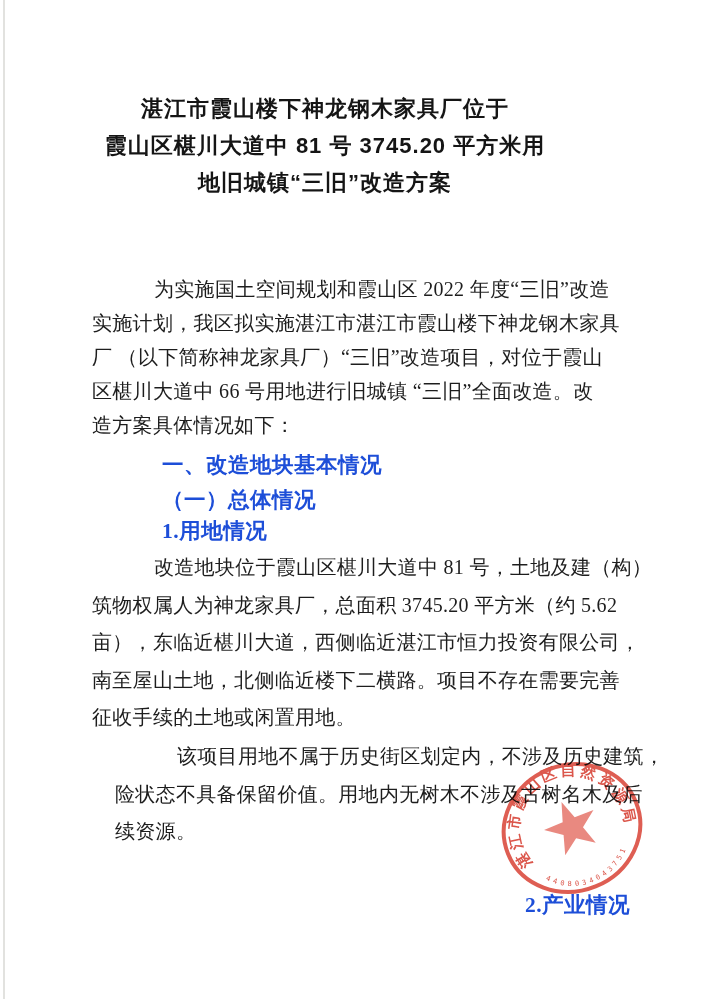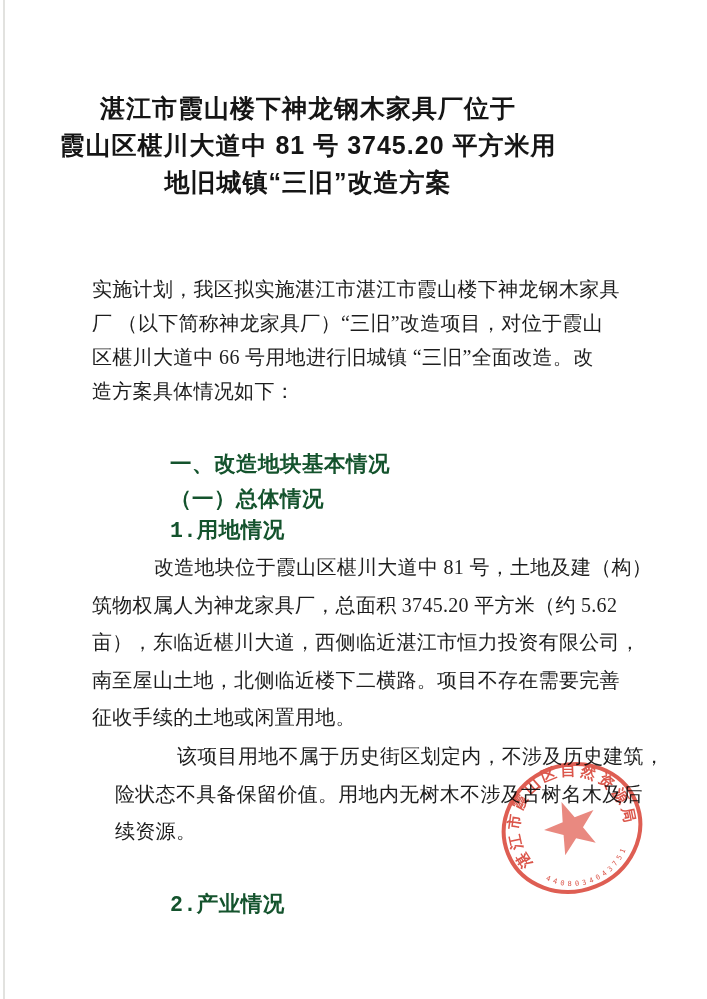--- a/index.html
+++ b/index.html
@@ -2,36 +2,36 @@
 <html><head>
 <meta charset="utf-8">
 <style>
   html,body{margin:0;padding:0;background:#ffffff;}
   .page{
     position:relative;width:707px;height:999px;background:#ffffff;overflow:hidden;
     font-family:"Liberation Serif","DejaVu Serif",serif;color:#1d1d1d;
   }
   .scan-line{position:absolute;left:3px;top:0;width:2px;height:100%;background:#e2e2df;}
   .title{
-    position:absolute;top:90px;left:0;width:616px;text-align:center;
+    position:absolute;top:90px;left:17px;width:616px;text-align:center;
     font-family:"Liberation Sans","DejaVu Sans",sans-serif;
-    font-weight:700;font-size:25px;line-height:37px;letter-spacing:1px;color:#151515;
+    font-weight:700;font-size:22px;line-height:37px;letter-spacing:1px;color:#151515;
   }
   .block{position:absolute;left:92px;width:530px;font-size:20px;letter-spacing:0.3px;}
   .line{white-space:pre;}
   .p1{top:272px;line-height:34px;}
   .p2{top:549px;line-height:37.5px;}
   .p3{top:738px;line-height:37.5px;margin-left:23px;}
   .indent{text-indent:62px;}
   .heading{
-    position:absolute;left:108px;width:530px;padding-left:62px;box-sizing:border-box;
-    font-family:Liberation Mono, monospace;
-    font-weight:700;font-size:21.5px;line-height:30px;letter-spacing:0.5px;color:#14532d;
+    position:absolute;left:100px;width:530px;padding-left:62px;box-sizing:border-box;
+    font-family:Liberation Serif, serif;
+    font-weight:700;font-size:21.5px;line-height:30px;letter-spacing:0.5px;color:#1d4ed8;
   }
-  .h1{top:450px;} .h2{top:485px;} .h3{top:516px;} .h4{top:890px;}
+  .h1{top:450px;} .h2{top:485px;} .h3{top:516px;} .h4{top:890px;text-align:right;}
   .seal{
     position:absolute;left:497px;top:753px;width:150px;height:150px;
     mix-blend-mode:multiply;opacity:0.92;pointer-events:none;
   }
   .seal svg{width:100%;height:100%;}
   .seal .agency-text{font-family:"Liberation Sans","DejaVu Sans",sans-serif;font-size:15px;letter-spacing:3.5px;font-weight:700;}
   .seal .code-text{font-family:"DejaVu Sans Mono","Liberation Mono",monospace;font-size:7px;letter-spacing:3.4px;}
 </style>
 </head>
 <body>
@@ -40,20 +40,21 @@
 
   <div class="scan-line"></div>
 
   <div class="title">
     <div class="line">湛江市霞山楼下神龙钢木家具厂位于</div>
     <div class="line">霞山区椹川大道中 81 号 3745.20 平方米用</div>
     <div class="line">地旧城镇“三旧”改造方案</div>
   </div>
 
   <div class="block p1">
+    <div class="line indent">为实施国土空间规划和霞山区 2022 年度“三旧”改造</div>
     <div class="line">实施计划，我区拟实施湛江市湛江市霞山楼下神龙钢木家具</div>
     <div class="line">厂 （以下简称神龙家具厂）“三旧”改造项目，对位于霞山</div>
     <div class="line">区椹川大道中 66 号用地进行旧城镇 “三旧”全面改造。改</div>
     <div class="line">造方案具体情况如下：</div>
   </div>
 
   <div class="heading h1">一、改造地块基本情况</div>
   <div class="heading h2">（一）总体情况</div>
   <div class="heading h3">1.用地情况</div>
 

